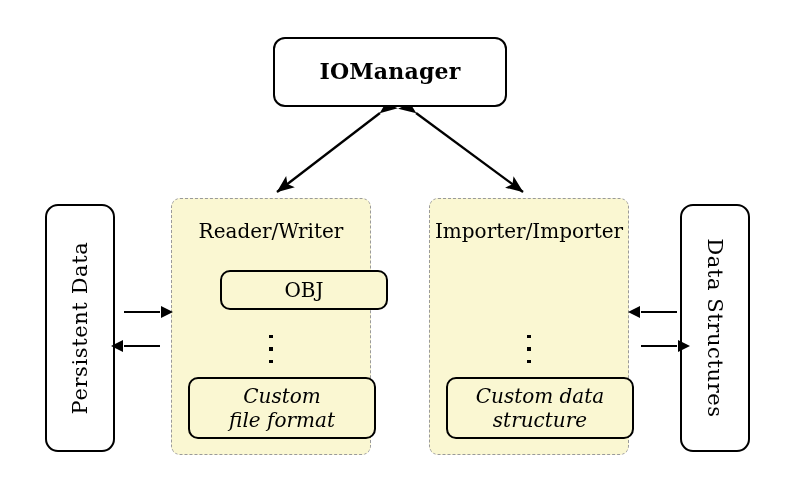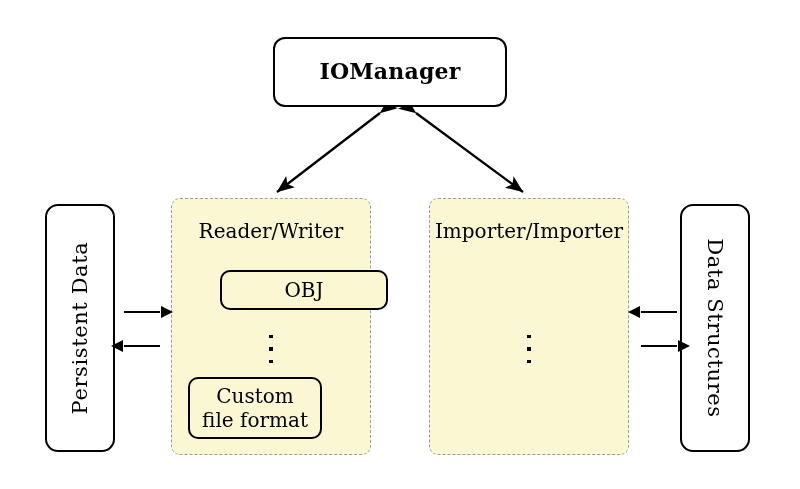--- a/index.html
+++ b/index.html
@@ -125,22 +125,23 @@
   .leaf-top {
     left: 16px;
     top: 71px;
     width: 168px;
     height: 40px;
     margin-left: 32px;
   }
   .leaf-bottom {
     left: 16px;
     top: 178px;
-    width: 134px;
+    width: 188px;
     height: 62px;
+    font-style: italic;
   }
 
   
   .vdots {
     position: absolute;
     left: 0;
     right: 0;
     top: 136px;
     display: flex;
     flex-direction: column;
@@ -234,20 +235,22 @@
 file format</div>
   </div>
 
   <div class="group" id="group-importerexporter">
     <div class="group-title">Importer/Importer</div>
     <div class="vdots">
       <i></i>
       <i></i>
       <i></i>
     </div>
+    <div class="leaf leaf-bottom">Custom data
+structure</div>
   </div>
 
   <div class="harrow right" id="arrow-persist-to-rw"></div>
   <div class="harrow left" id="arrow-rw-to-persist"></div>
   <div class="harrow left" id="arrow-ds-to-ie"></div>
   <div class="harrow right" id="arrow-ie-to-ds"></div>
 
 </div>
 
 </body></html>

